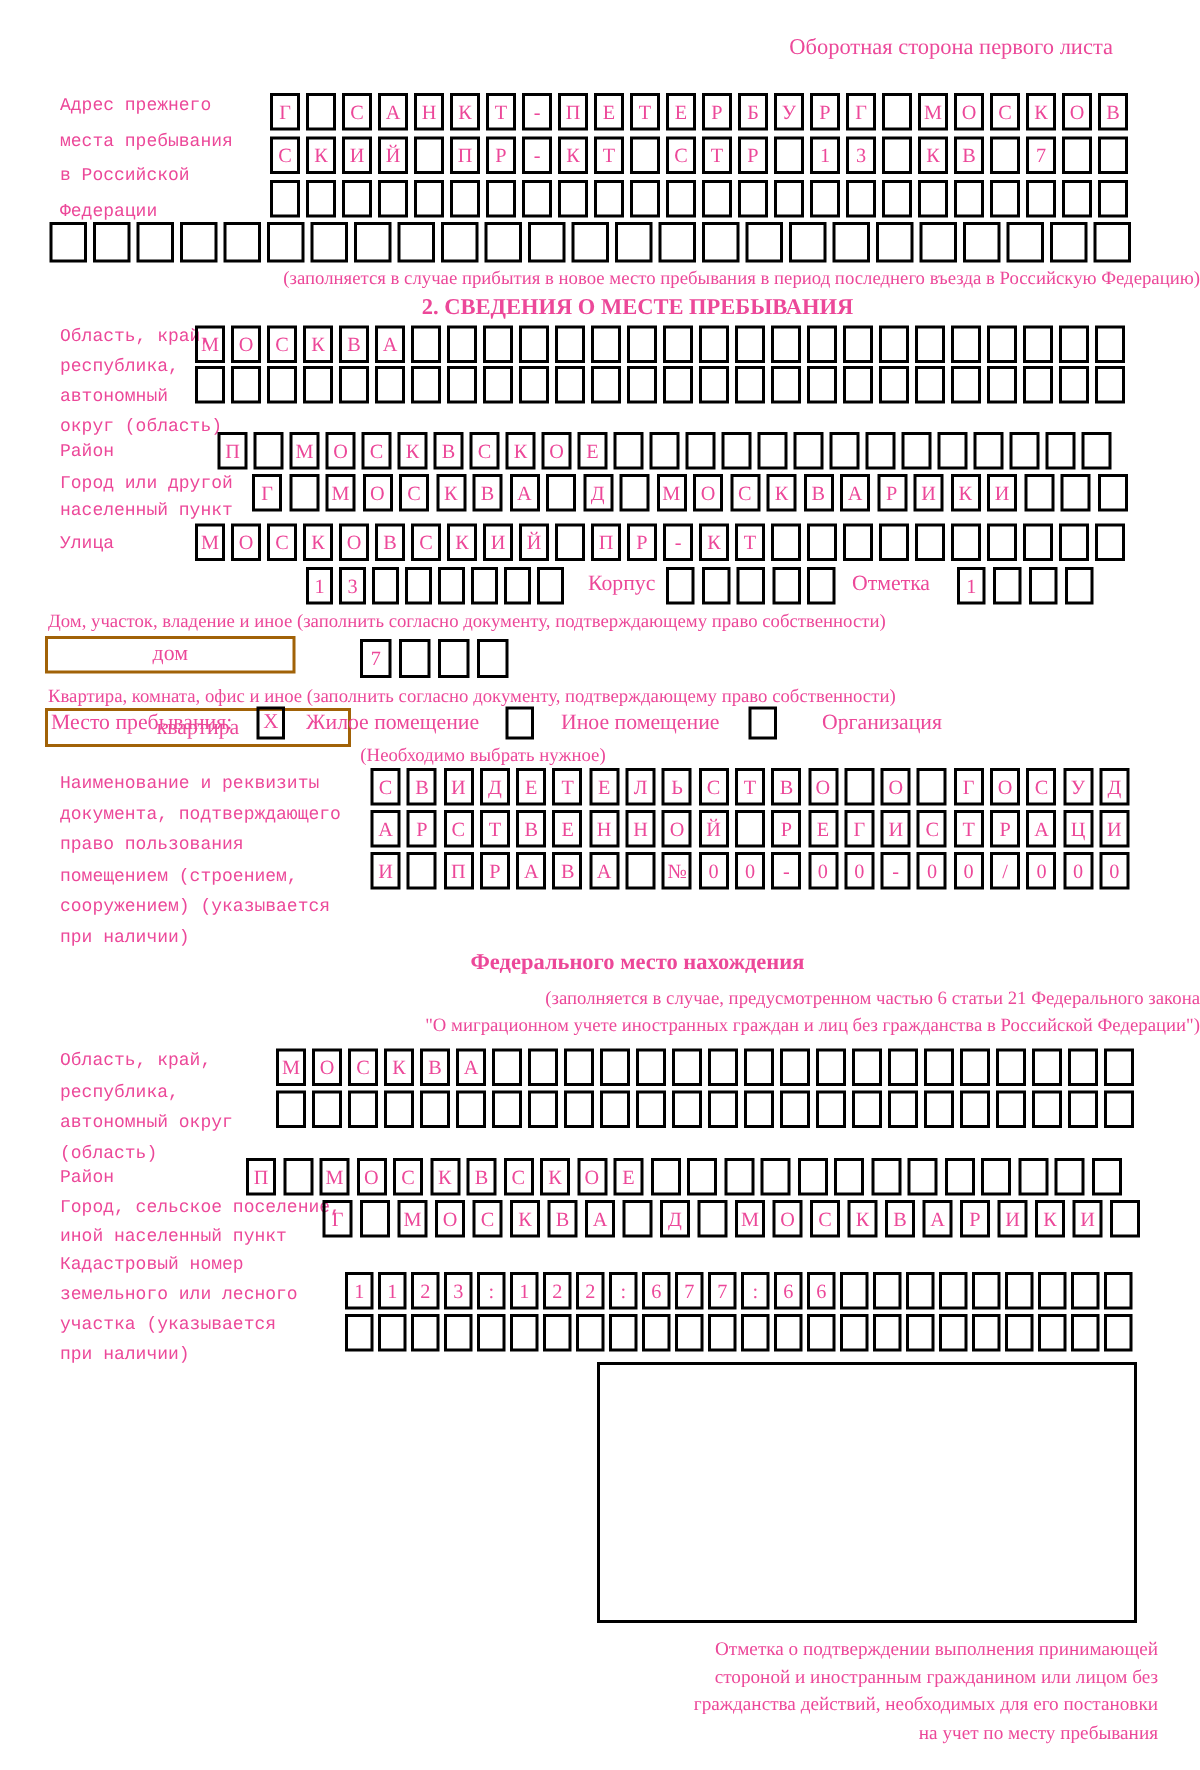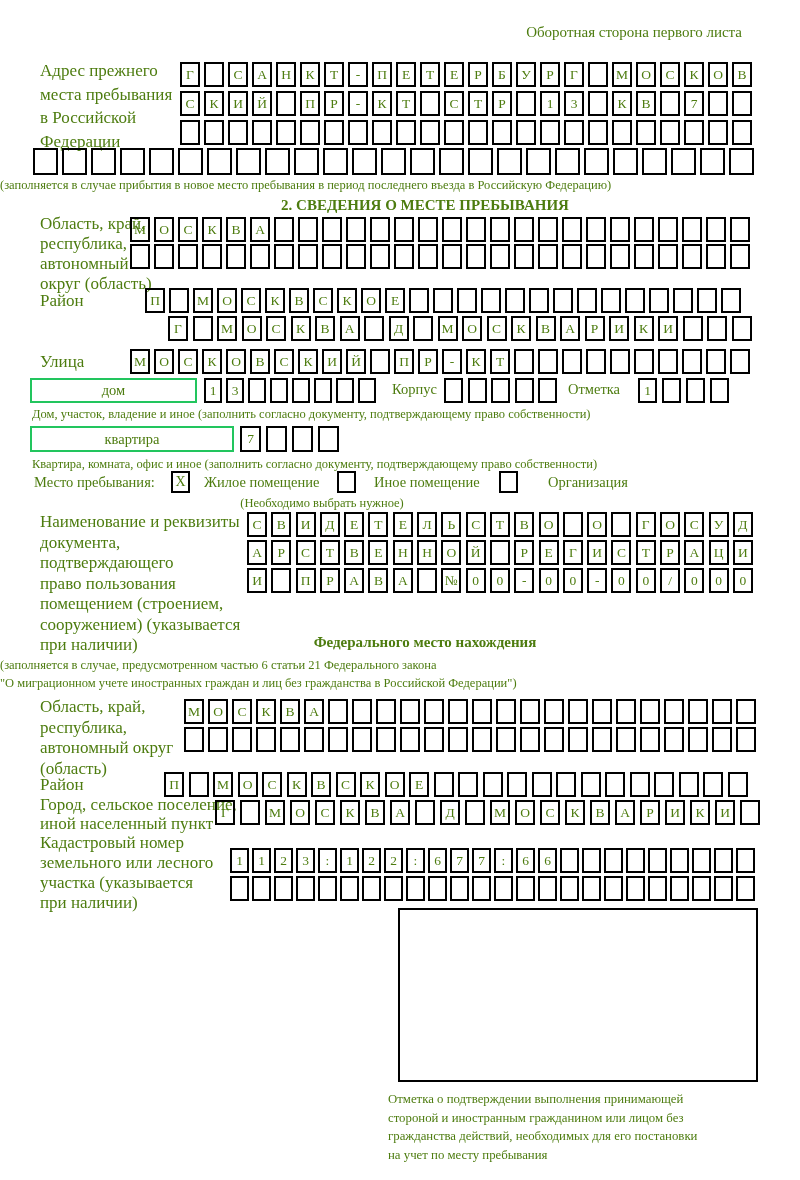--- a/index.html
+++ b/index.html
@@ -1,32 +1,32 @@
 <!DOCTYPE html>
 <html><head>
 <meta charset="utf-8">
 <style>
   html,body{margin:0;padding:0;background:#fff;}
   .page{position:relative;width:800px;height:1180px;background:#ffffff;
-        font-family:"Liberation Serif",serif;color:#4d7c0f;overflow:hidden;}
-  .lbl{position:absolute;white-space:pre-line;font-size:17px;line-height:20px;}
+        font-family:"Liberation Serif",serif;color:#ec4899;overflow:hidden;}
+  .lbl{position:absolute;white-space:pre-line;font-size:12px;line-height:20px;font-family:Liberation Mono, monospace;}
   .cap{position:absolute;font-size:12.5px;white-space:nowrap;}
-  .centered{left:0;width:800px;text-align:left;white-space:normal;}
+  .centered{left:0;width:800px;text-align:right;white-space:normal;}
   .hd{position:absolute;font-weight:bold;font-size:15px;left:0;width:800px;text-align:center;padding-left:25px;}
   .cellrow{position:absolute;display:flex;}
   .cellrow .cell{flex:none;width:var(--cw,20px);height:var(--ch,25px);margin-right:var(--g,4px);
         border:2px solid #000;box-sizing:border-box;display:flex;align-items:center;
         justify-content:center;font-size:13.5px;}
-  .wbox{position:absolute;border:2px solid #22c55e;box-sizing:border-box;display:flex;
-        align-items:center;justify-content:center;font-size:14.5px;}
+  .wbox{position:absolute;border:2px solid #a16207;box-sizing:border-box;display:flex;
+        align-items:center;justify-content:center;font-size:14.5px;margin-top:46px;}
   .cbox{position:absolute;width:19px;height:22px;border:2px solid #000;box-sizing:border-box;
         display:flex;align-items:center;justify-content:center;font-size:14px;}
   .inline-lab{position:absolute;font-size:14.5px;white-space:nowrap;}
   .stampbox{position:absolute;left:398px;top:908px;width:360px;height:174px;border:2px solid #000;box-sizing:border-box;}
-  .stampcap{position:absolute;left:388px;top:1090px;width:384px;text-align:left;
+  .stampcap{position:absolute;left:388px;top:1090px;width:384px;text-align:right;
         font-size:12.8px;line-height:18.5px;white-space:pre-line;font-family:Liberation Serif, serif;}
 </style>
 </head>
 <body>
 
 <div class="page">
 
   <div class="cap" style="top:24px;right:58px;font-size:15px;">Оборотная сторона первого листа</div>
 
   <div class="lbl" style="left:40px;top:59px;width:155px;line-height:23.5px;">Адрес прежнего
@@ -225,20 +225,22 @@
       <span class="cell"></span>
       <span class="cell"></span>
       <span class="cell"></span>
       <span class="cell"></span>
       <span class="cell"></span>
       <span class="cell"></span>
       <span class="cell"></span>
       <span class="cell"></span>
     </div>
 
+  <div class="lbl" style="left:40px;top:313px;line-height:18px;">Город или другой
+населенный пункт</div>
   <div class="cellrow" style="left:168px;top:316px;--g:4.5px;">
       <span class="cell">Г</span>
       <span class="cell"></span>
       <span class="cell">М</span>
       <span class="cell">О</span>
       <span class="cell">С</span>
       <span class="cell">К</span>
       <span class="cell">В</span>
       <span class="cell">А</span>
       <span class="cell"></span>

